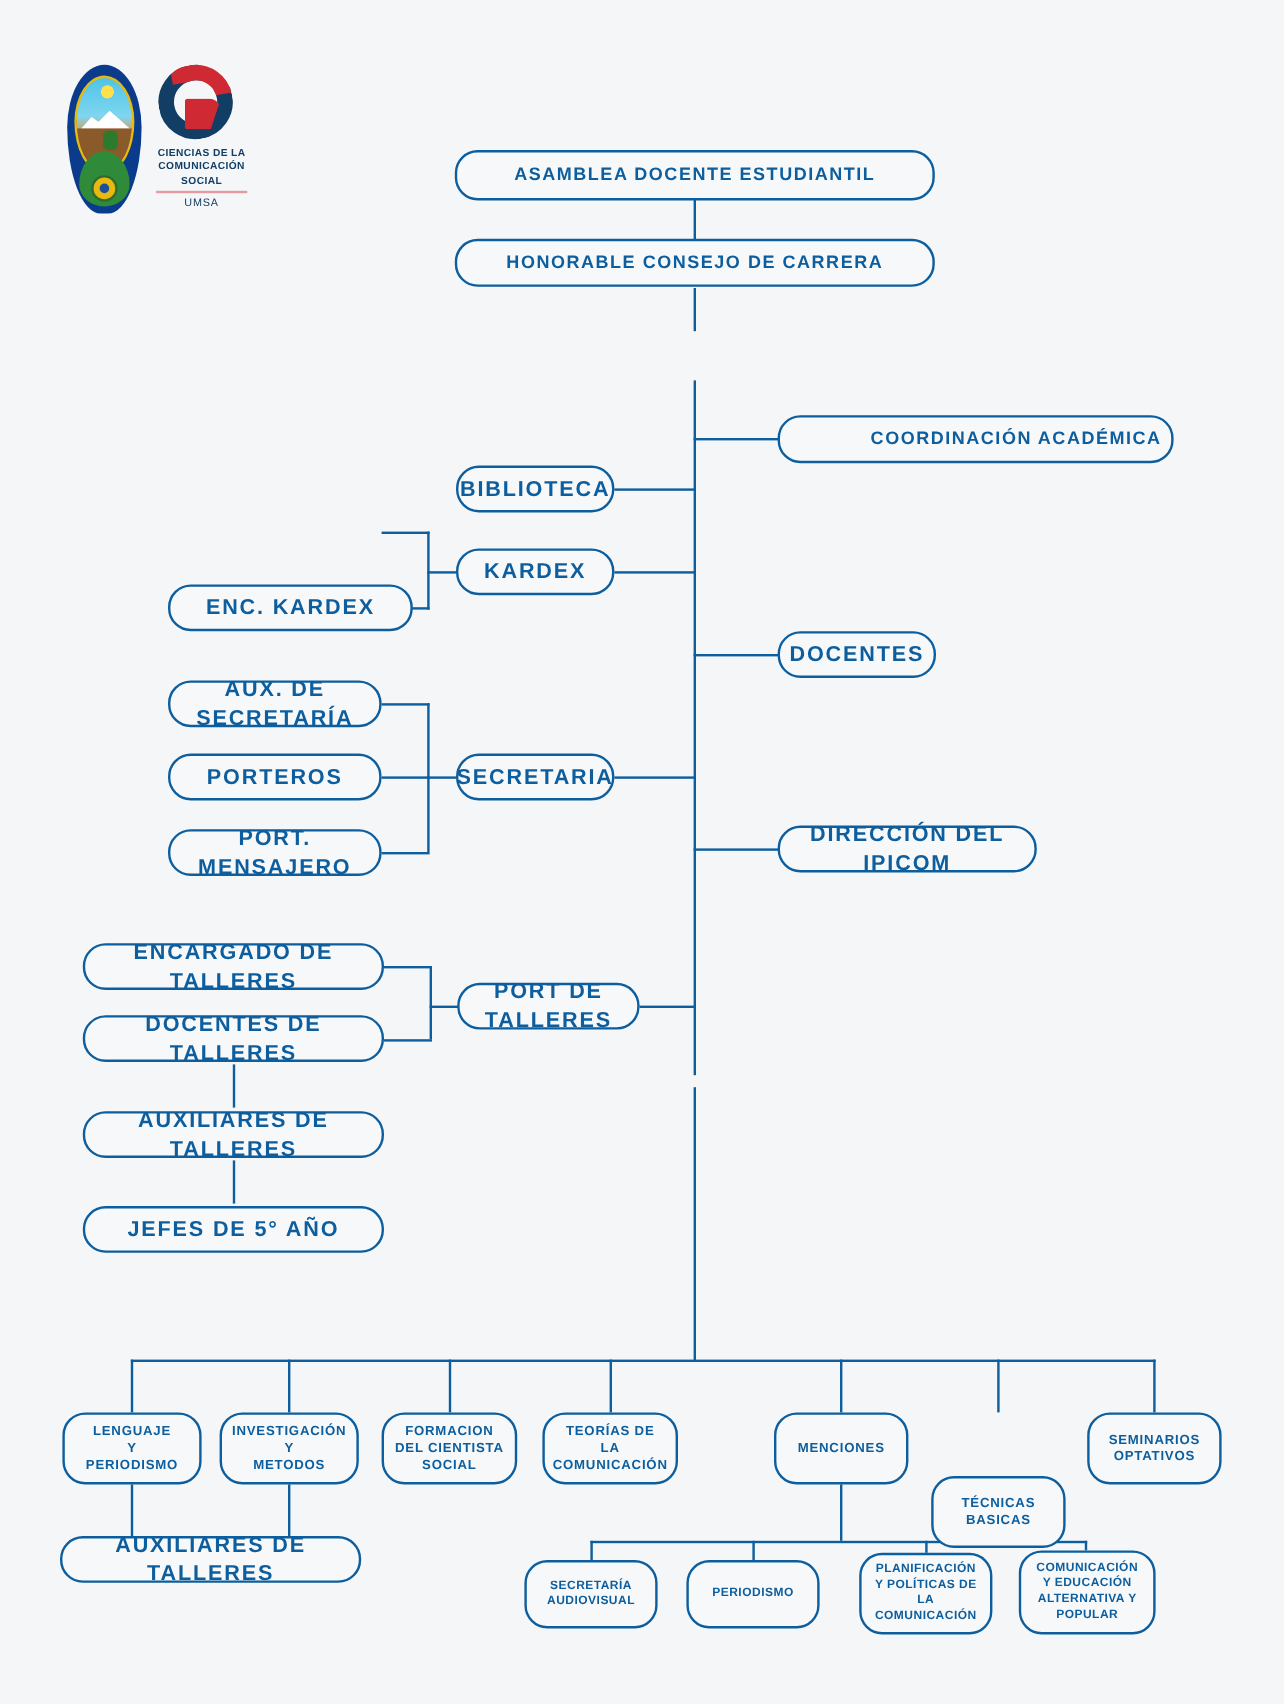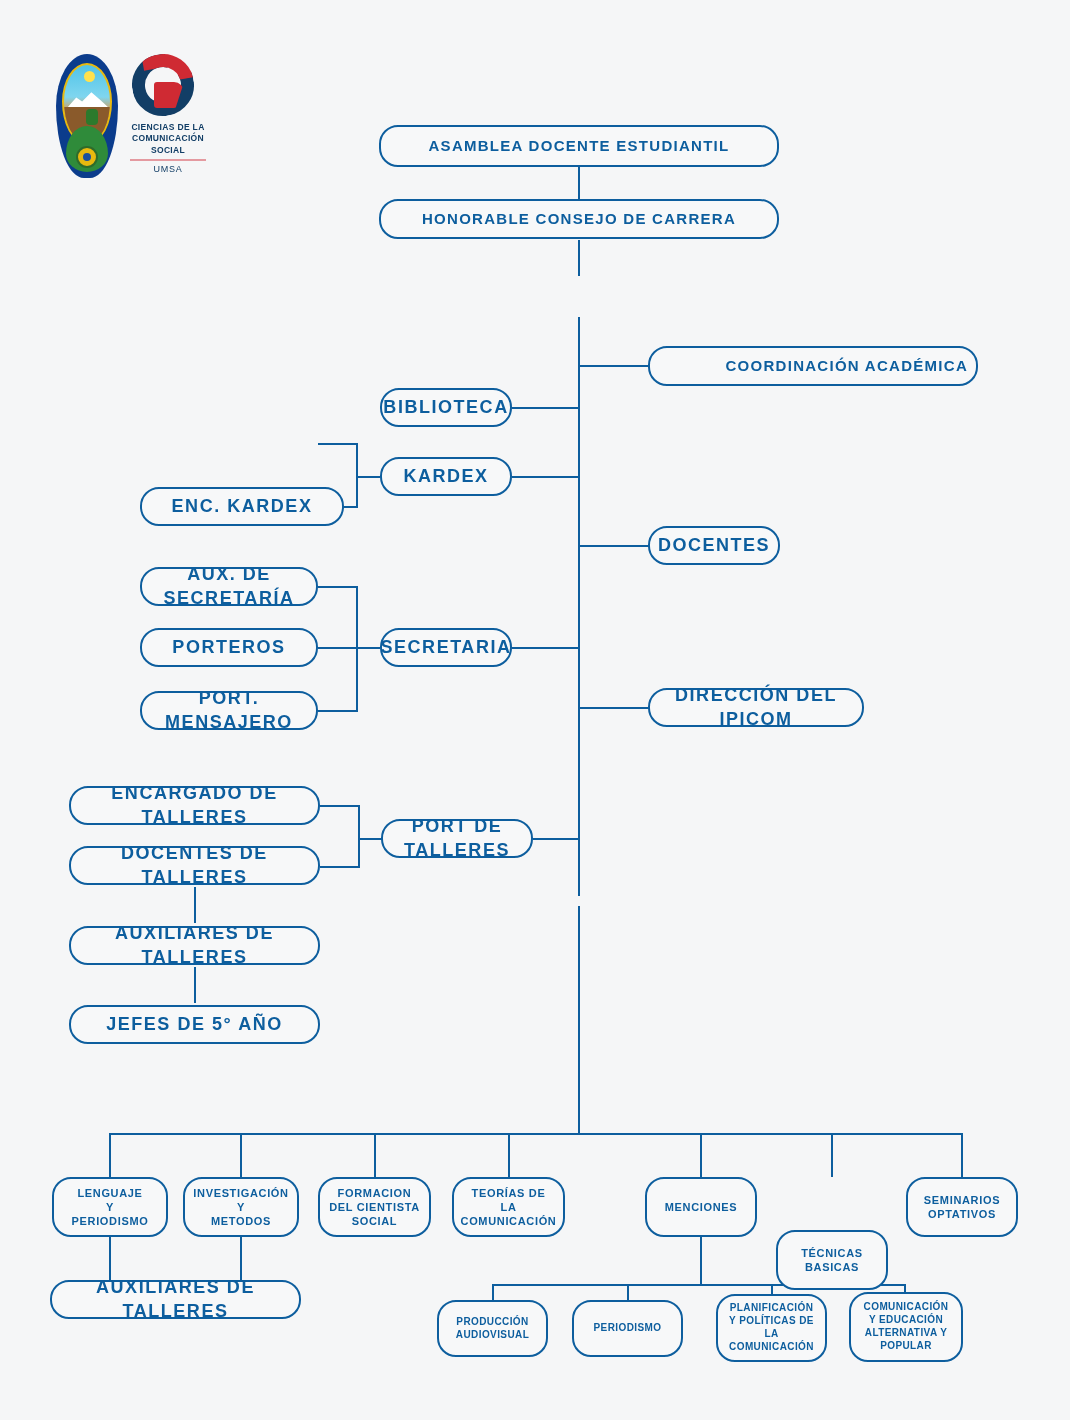--- a/index.html
+++ b/index.html
@@ -292,21 +292,21 @@
   <div class="box t11" style="left:906px;top:1177px;width:112px;height:60px;flex-direction:column;">
     <span>SEMINARIOS</span>
     <span>OPTATIVOS</span>
   </div>
 
   <div class="box t14" style="left:50px;top:1280px;width:251px;height:39px;">
     <span>AUXILIARES DE TALLERES</span>
   </div>
 
   <div class="box t10" style="left:437px;top:1300px;width:111px;height:57px;flex-direction:column;">
-    <span>PRODUCCIÓN</span>
+    <span>SECRETARÍA</span>
     <span>AUDIOVISUAL</span>
   </div>
 
   <div class="box t10" style="left:572px;top:1300px;width:111px;height:57px;">
     <span>PERIODISMO</span>
   </div>
 
   <div class="box t10" style="left:716px;top:1294px;width:111px;height:68px;flex-direction:column;">
     <span>PLANIFICACIÓN</span>
     <span>Y POLÍTICAS DE</span>

